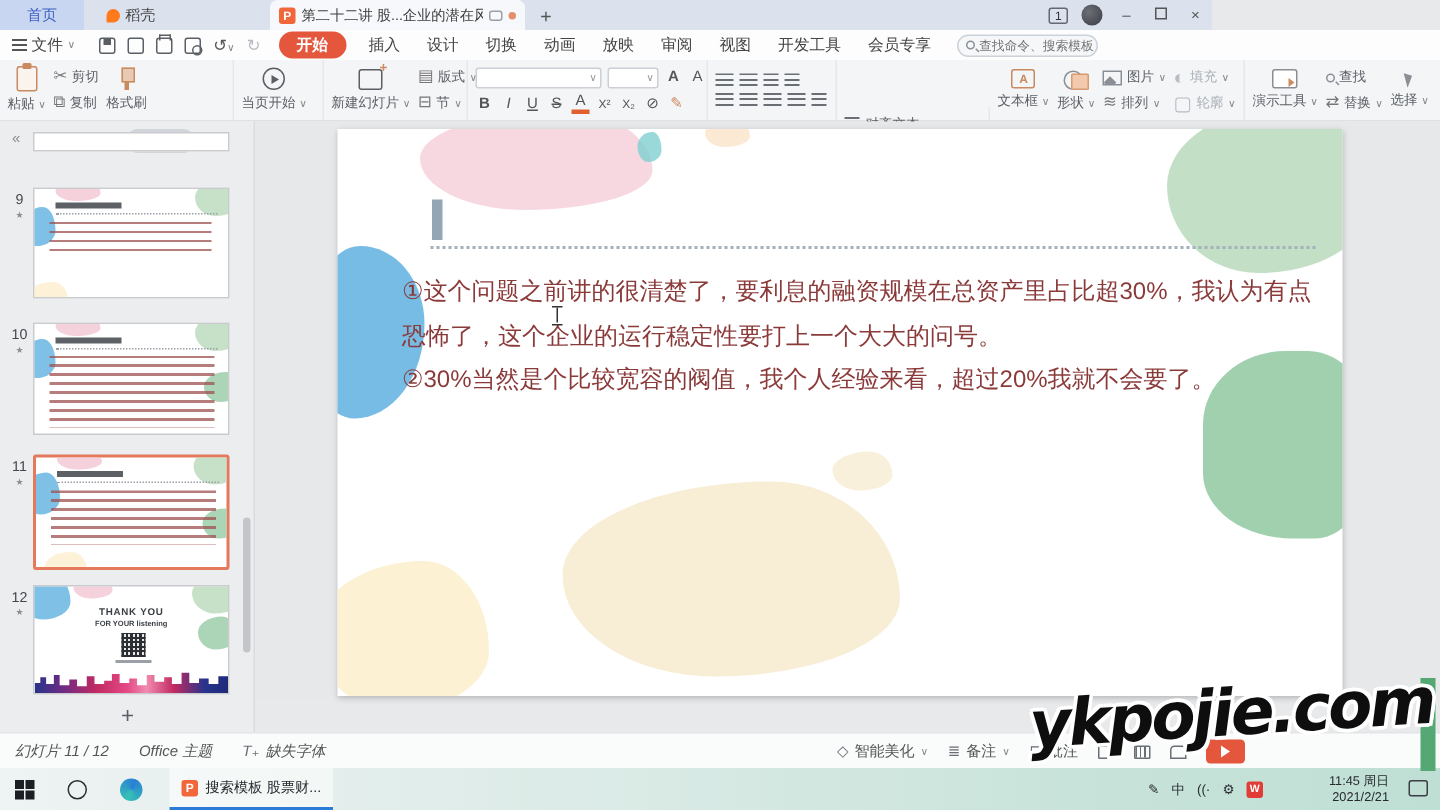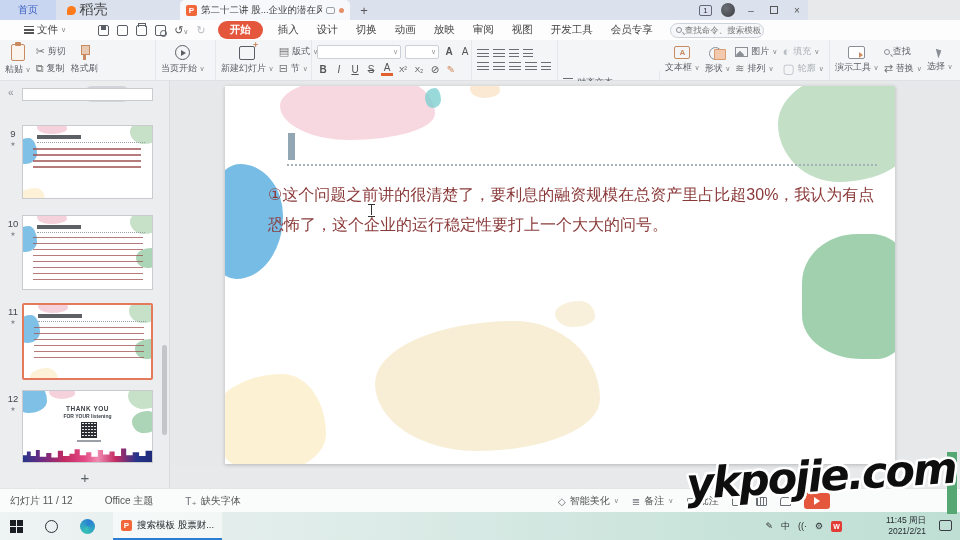--- a/index.html
+++ b/index.html
@@ -3,37 +3,37 @@
 <meta charset="utf-8">
 <style>
   * { margin:0; padding:0; box-sizing:border-box; }
   html,body { width:960px; height:540px; overflow:hidden; }
   body { font-family:"Liberation Sans","DejaVu Sans",sans-serif; }
   #app { position:relative; width:960px; height:540px; background:#e7e9eb; overflow:hidden; }
 
   
   .tabbar { position:absolute; left:0; top:0; width:808px; height:20px; background:#dbe2ee; display:flex; align-items:stretch; }
   .tab-home { width:56px; background:#c9d6f1; color:#3f62c4; font-size:10px; display:flex; align-items:center; justify-content:center; }
-  .tab-docer { width:62px; display:flex; align-items:center; justify-content:center; gap:4px; color:#444; font-size:14px; }
+  .tab-docer { width:62px; display:flex; align-items:center; justify-content:center; gap:4px; color:#444; font-size:10px; }
   .docer-flame { width:9px; height:9px; background:#ff7a1a; border-radius:50% 50% 50% 10%; }
   .tab-doc { margin-left:62px; width:170px; background:#f6f8fb; border-radius:5px 5px 0 0; display:flex; align-items:center; gap:4px; padding:0 6px; font-size:9.5px; color:#3c3c3c; }
   .ppt-ico { width:11px; height:11px; border-radius:2px; background:#f2673a; color:#fff; font-size:8px; font-weight:bold; display:flex; align-items:center; justify-content:center; flex:none; }
   .tab-doc .title { white-space:nowrap; overflow:hidden; }
   .bubble-ico { width:9px; height:7px; border:1px solid #9aa0a8; border-radius:2px; flex:none; }
   .dot-unsaved { width:5px; height:5px; border-radius:50%; background:#e4906a; flex:none; }
   .tab-new { width:28px; display:flex; align-items:center; justify-content:center; color:#555; font-size:13px; }
   .tabbar-right { position:absolute; right:4px; top:0; height:20px; display:flex; align-items:center; gap:9px; }
   .badge1 { width:13px; height:11px; border:1px solid #667; border-radius:2px; font-size:8px; color:#334; display:flex; align-items:center; justify-content:center; }
   .avatar { width:14px; height:14px; border-radius:50%; background:radial-gradient(circle at 35% 35%, #6b6f76, #3a3d42); }
   .winbtn { color:#555; font-size:10px; width:14px; text-align:center; }
   .maxbox { width:8px; height:8px; border:1px solid #555; display:inline-block; }
 
   
   .menubar { position:absolute; left:0; top:20px; width:960px; height:20px; background:#fdfdfe; display:flex; align-items:center; font-size:10.5px; color:#444; }
-  .mb-file { display:flex; align-items:center; gap:3px; padding:0 24px; }
+  .mb-file { display:flex; align-items:center; gap:3px; padding:0 8px; }
   .hamb { width:10px; height:8px; background:repeating-linear-gradient(180deg,#555 0 1.4px,transparent 1.4px 3.2px); }
   .caret { font-size:7px; color:#888; }
   .quick-icons { display:flex; align-items:center; gap:8px; padding:0 8px; color:#555; }
   .qi { width:11px; height:11px; border:1.2px solid #5a5f66; border-radius:2px; position:relative; }
   .qi.save::after { content:""; position:absolute; left:2px; top:0; width:5px; height:4px; background:#5a5f66; }
   .qi.print::after { content:""; position:absolute; left:1px; top:-3px; width:6px; height:3px; border:1.2px solid #5a5f66; border-bottom:none; }
   .qi.prev::after { content:""; position:absolute; right:-2px; bottom:-2px; width:5px; height:5px; border:1.2px solid #5a5f66; border-radius:50%; }
   .undo { font-size:11px; color:#555; }
   .undo.gray { color:#b8bcc2; }
   .mtab { margin:0 9px; white-space:nowrap; }
@@ -118,21 +118,21 @@
   .s-body { position:absolute; left:43px; top:94px; width:618px; font-size:16px; line-height:29.5px; color:#8b3a3a; }
   .ibeam { position:absolute; left:143px; top:118px; width:7px; height:13px; border-top:1.5px solid #333; border-bottom:1.5px solid #333; }
   .ibeam::after { content:""; position:absolute; left:2.6px; top:0; width:1.5px; height:10px; background:#333; }
 
   
   .notesbar { position:absolute; left:171px; top:466px; width:789px; height:22px; background:#fbfcfc; border-top:1px solid #e2e3e5; display:flex; align-items:center; gap:6px; padding-left:10px; font-size:10px; color:#7a7f86; }
   .notes-ic { width:11px; height:8px; background:repeating-linear-gradient(180deg,#9aa0a6 0 1.2px,transparent 1.2px 3.4px); }
 
   
   .statusbar { position:absolute; left:0; top:488px; width:960px; height:24px; background:#fafbfb; border-top:1px solid #e4e5e7; font-size:10px; color:#555; }
-  .st-left { position:absolute; left:10px; top:0; height:24px; display:flex; align-items:center; gap:32px; }
+  .st-left { position:absolute; left:10px; top:0; height:24px; display:flex; align-items:center; gap:20px;font-style:italic; }
   .st-item { display:flex; align-items:center; gap:4px; white-space:nowrap; }
   .st-right { position:absolute; left:558px; top:0; height:24px; display:flex; align-items:center; gap:13px; }
   .st-ic { font-size:10px; color:#6a6f76; }
   .vicon { width:11px; height:9px; border:1.2px solid #6a6f76; border-radius:1px; }
   .vicon.grid { background:repeating-linear-gradient(90deg,#6a6f76 0 1px,transparent 1px 3px); }
   .vicon.read { border-radius:3px 3px 0 0; }
   .play-btn { width:26px; height:16px; background:#e4573d; border-radius:3px; display:flex; align-items:center; justify-content:center; }
   .play-btn i { width:0; height:0; border-left:6px solid #fff; border-top:4px solid transparent; border-bottom:4px solid transparent; }
 
   
@@ -449,20 +449,21 @@
       <span class="blob" style="right:-18px;top:-16px;width:135px;height:112px;background:#bcdcc0;opacity:.9;"></span>
       <span class="blob" style="right:-22px;top:148px;width:115px;height:125px;background:#96cba4;opacity:.9;border-radius:55% 45% 40% 60%/45% 55% 60% 40%;"></span>
       <span class="blob" style="left:150px;top:235px;width:225px;height:130px;background:#f7ecd2;opacity:.9;"></span>
       <span class="blob" style="left:-14px;top:288px;width:115px;height:100px;background:#fdeecd;opacity:.85;"></span>
       <span class="blob" style="left:330px;top:215px;width:40px;height:26px;background:#f7ecd2;opacity:.8;"></span>
 
       <span class="s-bar"></span>
       <div class="s-dotted"></div>
       <div class="s-body">
         <div>①这个问题之前讲的很清楚了，要利息的融资规模在总资产里占比超30%，我认为有点恐怖了，这个企业的运行稳定性要打上一个大大的问号。</div>
+        <div>②30%当然是个比较宽容的阀值，我个人经验来看，超过20%我就不会要了。</div>
       </div>
       <span class="ibeam"></span>
     </div>
   </div>
 
 
   <div class="statusbar">
     <div class="st-left">
       <span class="st-item">幻灯片 11 / 12</span>
       <span class="st-item">Office 主题</span>

